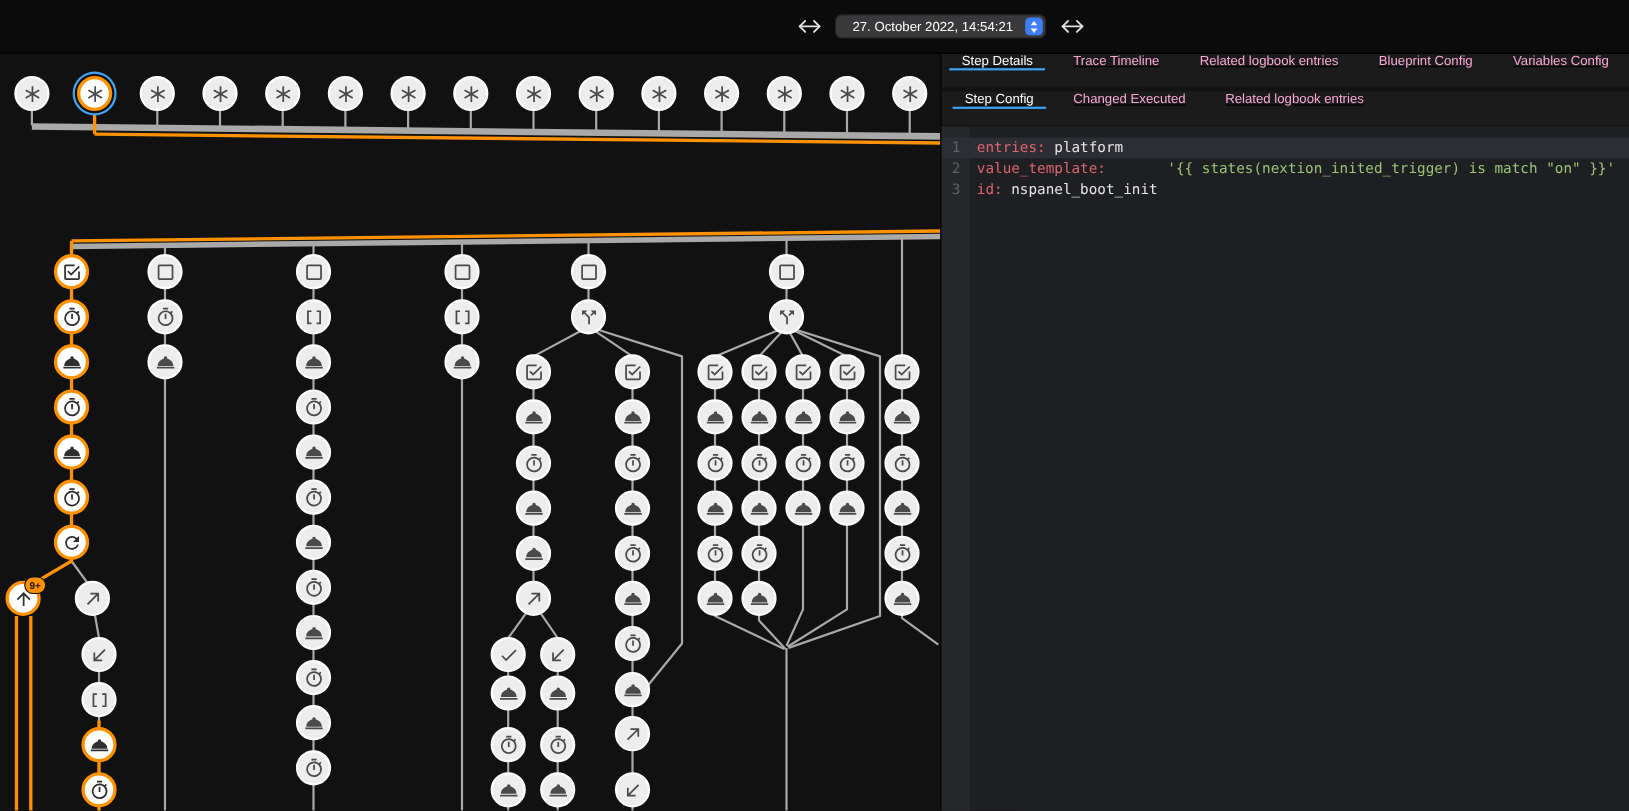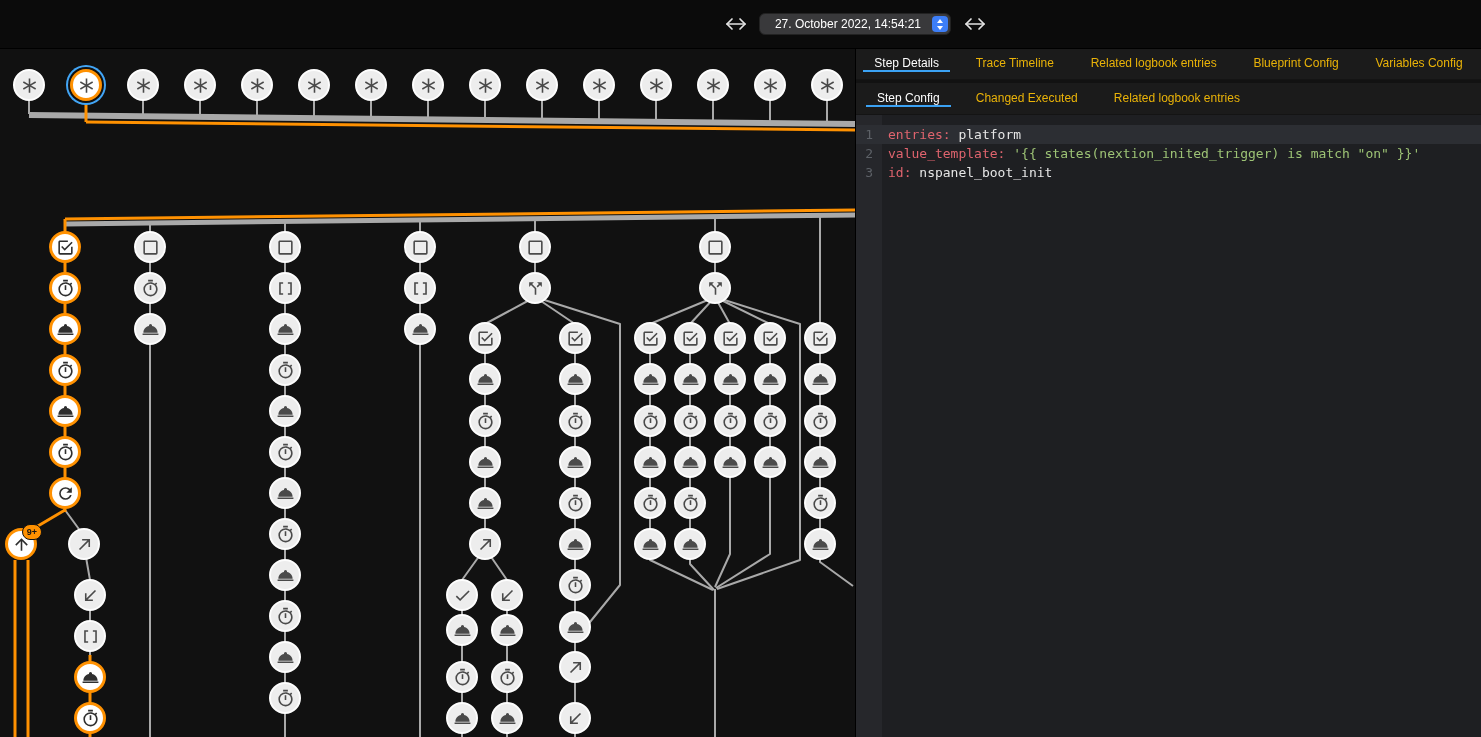--- a/index.html
+++ b/index.html
@@ -25,36 +25,36 @@
   .graph-pane svg.edges{position:absolute;left:0;top:0;}
   .nodes-layer{position:absolute;left:0;top:0;width:855px;height:689px;}
   .gnode{position:absolute;width:32px;height:32px;border-radius:50%;background:#ededed;border:2px solid #fdfdfd;box-sizing:border-box;display:flex;align-items:center;justify-content:center;cursor:pointer;}
   .gnode svg{width:19px;height:19px;fill:#4a4a4a;display:block;}
   .gnode.active{border-color:var(--accent,#ff9101);border-width:3px;background:#fff;}
   .gnode.active svg{fill:#2f2f2f;}
   .gnode.selected{border-color:var(--accent,#ff9101);border-width:3px;background:#fff;box-shadow:0 0 0 2px #111,0 0 0 4px var(--ring,#42a5f5);}
   .nbadge{position:absolute;top:-7px;right:-8px;min-width:14px;height:14px;border-radius:8px;background:var(--accent,#ff9101);color:#151515;font-size:9px;font-weight:bold;display:flex;align-items:center;justify-content:center;padding:0 2px;border:1px solid #111;}
   
   .side-panel{position:absolute;left:855px;top:48px;width:626px;height:689px;background:#1b1b1b;border-left:1px solid #000;box-sizing:border-box;display:flex;flex-direction:column;}
-  .tabbar{height:31px;flex:none;display:flex;align-items:center;justify-content:space-around;border-bottom:1px solid #141414;}
+  .tabbar{height:31px;flex:none;display:flex;align-items:flex-start;justify-content:space-around;border-bottom:1px solid #141414;text-decoration:underline;}
   .tabbar.left{justify-content:flex-start;padding-left:10px;gap:14px;}
-  .tab{display:flex;align-items:center;padding:0 11px;font-size:12px;color:#eab308;border-bottom:2px solid transparent;box-sizing:border-box;cursor:pointer;white-space:nowrap;}
+  .tab{display:flex;align-items:center;padding:0 11px;font-size:12px;color:#f9a8d4;border-bottom:2px solid transparent;box-sizing:border-box;cursor:pointer;white-space:nowrap;}
   .tab.active{color:#fff;border-bottom-color:var(--tab-underline,#3ba2f4);}
   .panel-content{height:273px;flex:none;padding:16px 20px;color:#ececec;font-size:15px;}
   .divider{height:3px;flex:none;background:#121212;}
   
   .editor{flex:1;background:#1e1f22;padding-top:10px;font-family:"DejaVu Sans Mono",monospace;font-size:13px;overflow:hidden;cursor:text;}
   .code-lines{position:relative;}
   .code-lines::before{content:"";position:absolute;left:0;top:-10px;bottom:-700px;width:26px;background:#26272b;}
   .code-line{position:relative;display:flex;height:19px;line-height:19px;}
   .code-line.active-line{background:#2c2e33;}
   .ln{width:17px;padding-right:9px;text-align:right;color:#5d6167;flex:none;}
   .ct{white-space:pre;padding-left:6px;}
   .tok-key{color:var(--yaml-key,#e0646e);}
-  .tok-string{color:var(--yaml-string,#9dc375);}
+  .tok-string{color:var(--yaml-string,#9dc375);margin-left:48px;}
   .tok-plain{color:#e6e6e6;}
 </style>
 </head>
 <body>
 
 <div class="topbar">
   <svg id="prev-run" class="nav-btn" viewBox="0 0 24 16">
     <line x1="3" y1="8" x2="21" y2="8"></line>
     <polyline points="8,3 3,8 8,13"></polyline>
     <polyline points="16,3 21,8 16,13"></polyline>

